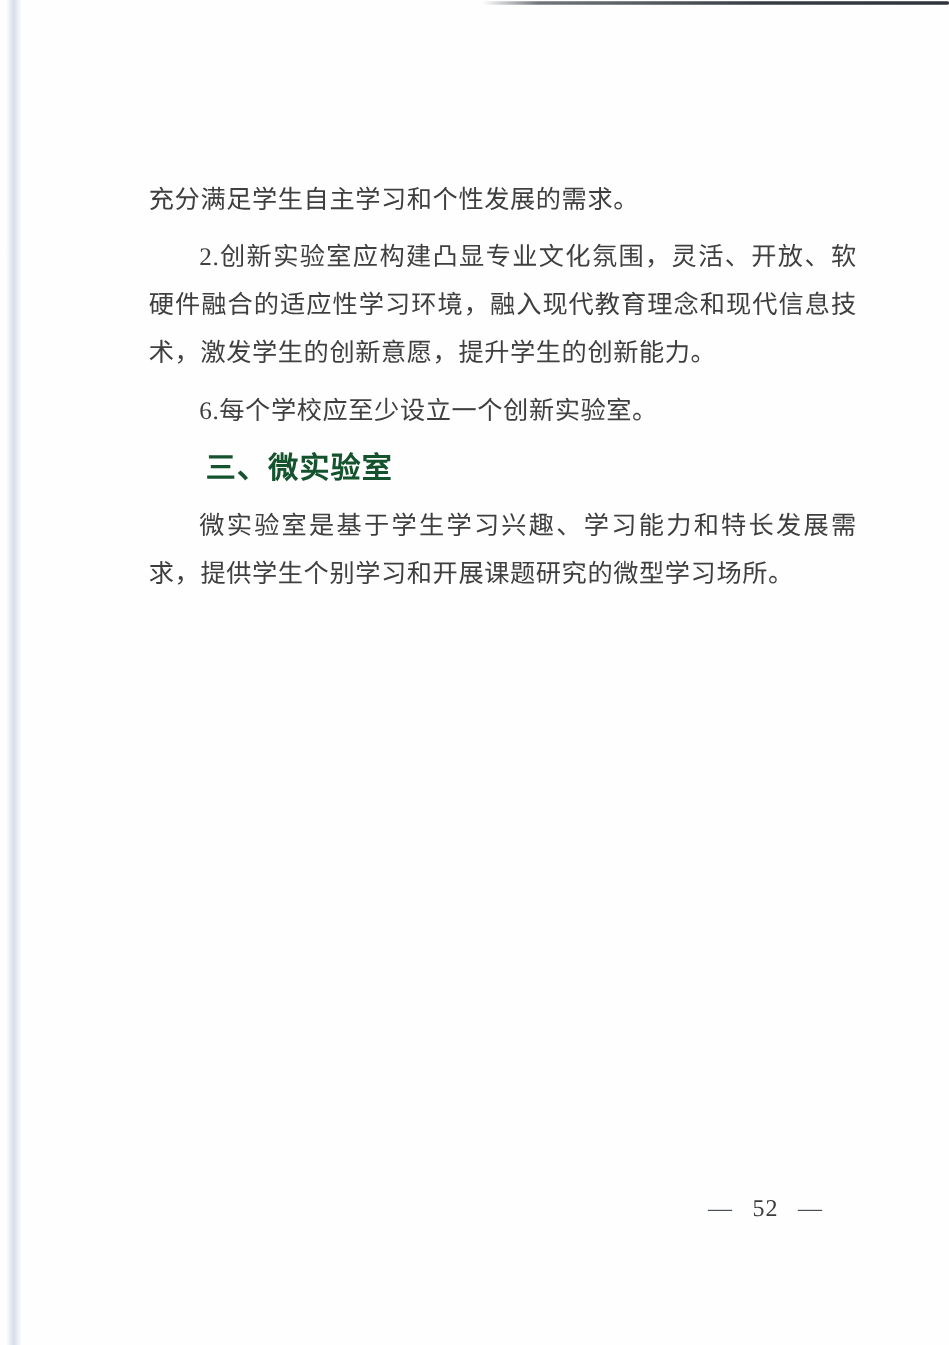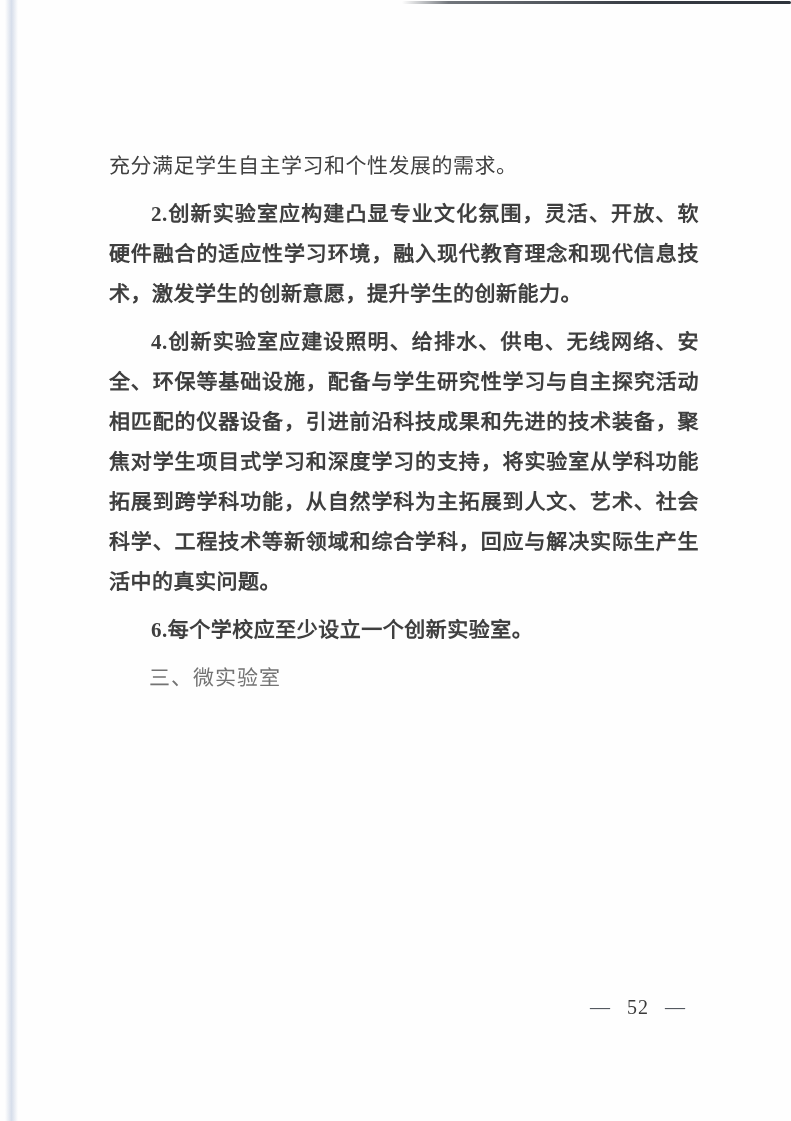--- a/index.html
+++ b/index.html
@@ -38,43 +38,42 @@
     bottom: 0;
     width: 13px;
     background: linear-gradient(to right,
       rgba(182,195,218,0) 0%,
       rgba(182,195,218,0.55) 50%,
       rgba(182,195,218,0) 100%);
     filter: blur(0.6px);
   }
   .content {
     position: absolute;
-    left: 109px;
+    left: 124px;
     top: 146px;
     width: 590px;
     text-align: justify;
     text-justify: inter-character;
   }
   .content p {
     margin: 0 0 8px 0;
     font-size: 21px;
     line-height: 40px;
     letter-spacing: 0.5px;
   }
   .content p.indent {
     text-indent: 2em;
-    font-weight: bold;
   }
   .content h3.heading {
     margin: 2px 0 8px 0;
     font-family: "Liberation Sans", "DejaVu Sans", sans-serif;
-    font-weight: normal;
-    font-size: 21px;
+    font-weight: bold;
+    font-size: 25px;
     line-height: 40px;
-    color: #737373;
+    color: #14532d;
     text-indent: 1.9em;
     letter-spacing: 1px;
   }
   .page-number {
     position: absolute;
     top: 996px;
     left: 590px;
     display: flex;
     align-items: center;
     gap: 16px;
@@ -90,23 +89,23 @@
 <body>
 
 <div class="page">
 
   <div class="scan-line-top"></div>
   <div class="scan-streak-left"></div>
 
   <main class="content">
     <p class="body">充分满足学生自主学习和个性发展的需求。</p>
     <p class="body indent">2.创新实验室应构建凸显专业文化氛围，灵活、开放、软硬件融合的适应性学习环境，融入现代教育理念和现代信息技术，激发学生的创新意愿，提升学生的创新能力。</p>
-    <p class="body indent">4.创新实验室应建设照明、给排水、供电、无线网络、安全、环保等基础设施，配备与学生研究性学习与自主探究活动相匹配的仪器设备，引进前沿科技成果和先进的技术装备，聚焦对学生项目式学习和深度学习的支持，将实验室从学科功能拓展到跨学科功能，从自然学科为主拓展到人文、艺术、社会科学、工程技术等新领域和综合学科，回应与解决实际生产生活中的真实问题。</p>
     <p class="body indent">6.每个学校应至少设立一个创新实验室。</p>
     <h3 class="heading">三、微实验室</h3>
+    <p class="body indent">微实验室是基于学生学习兴趣、学习能力和特长发展需求，提供学生个别学习和开展课题研究的微型学习场所。</p>
   </main>
 
   <div class="page-number">
     <span class="dash">—</span>
     <span class="num">52</span>
     <span class="dash">—</span>
   </div>
 
 </div>
 

